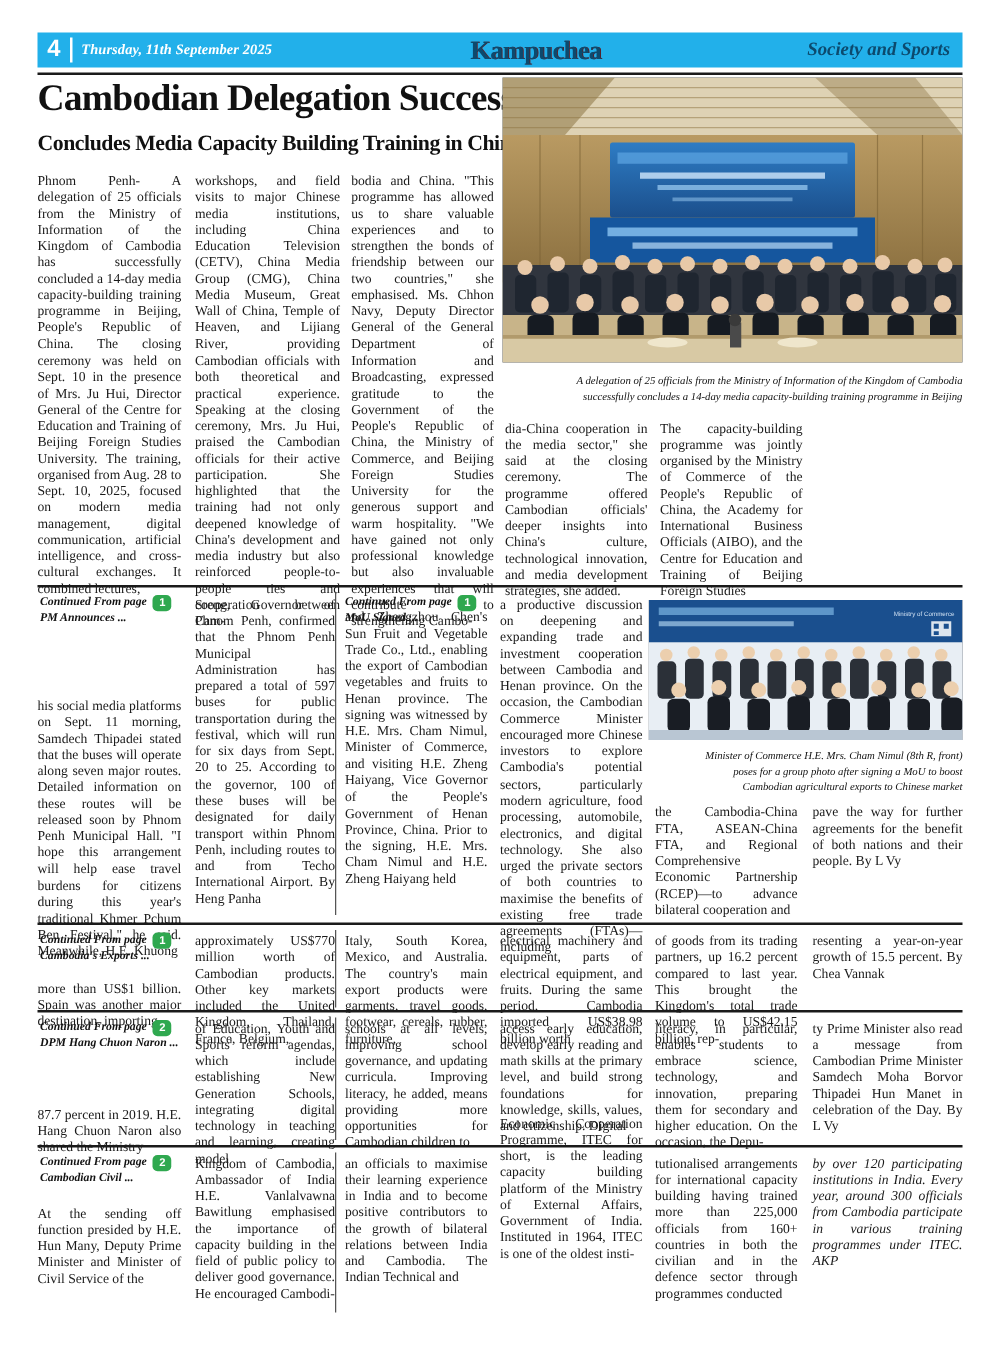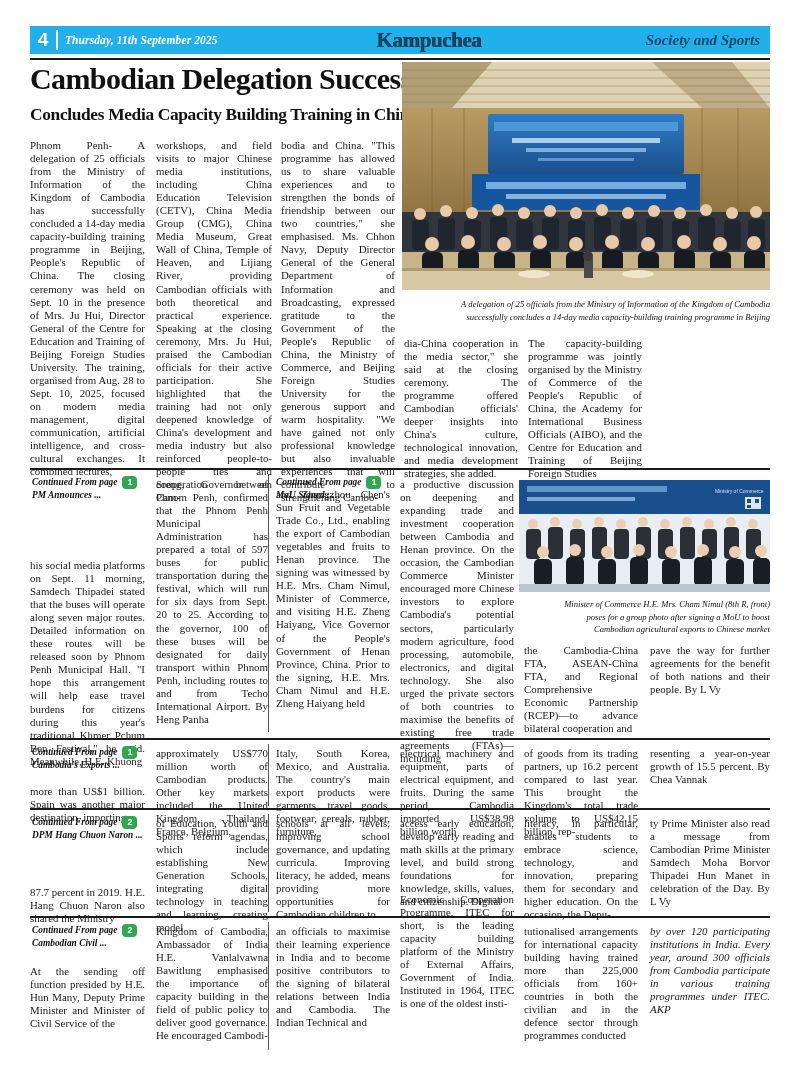--- a/index.html
+++ b/index.html
@@ -535,21 +535,21 @@
     </div>
     <div>Cambodian Civil ...</div>
   </div>
   <div class="col" style="left:30px; top:965px; width:115px;">
     <p>At the sending off function presided by H.E. Hun Many, Deputy Prime Minister and Minister of Civil Service of the</p>
   </div>
   <div class="col" style="left:156px; top:925px; width:112px;">
     <p>Kingdom of Cambodia, Ambassador of India H.E. Vanlalvawna Bawitlung emphasised the importance of capacity building in the field of public policy to deliver good governance. He encouraged Cambodi-</p>
   </div>
   <div class="col" style="left:276px; top:925px; width:114px;">
-    <p>an officials to maximise their learning experience in India and to become positive contributors to the signing of bilateral relations between India and Cambodia.
+    <p>an officials to maximise their learning experience in India and to become positive contributors to the growth of bilateral relations between India and Cambodia.
 The Indian Technical and</p>
   </div>
   <div class="col" style="left:400px; top:893px; width:114px;">
     <p>Economic Cooperation Programme, ITEC for short, is the leading capacity building platform of the Ministry of External Affairs, Government of India. Instituted in 1964, ITEC is one of the oldest insti-</p>
   </div>
   <div class="col" style="left:524px; top:925px; width:114px;">
     <p>tutionalised arrangements for international capacity building having trained more than 225,000 officials from 160+ countries in both the civilian and in the defence sector through programmes conducted</p>
   </div>
   <div class="col" style="left:650px; top:925px; width:120px;font-style:italic;">
     <p>by over 120 participating institutions in India. Every year, around 300 officials from Cambodia participate in various training programmes under ITEC.

